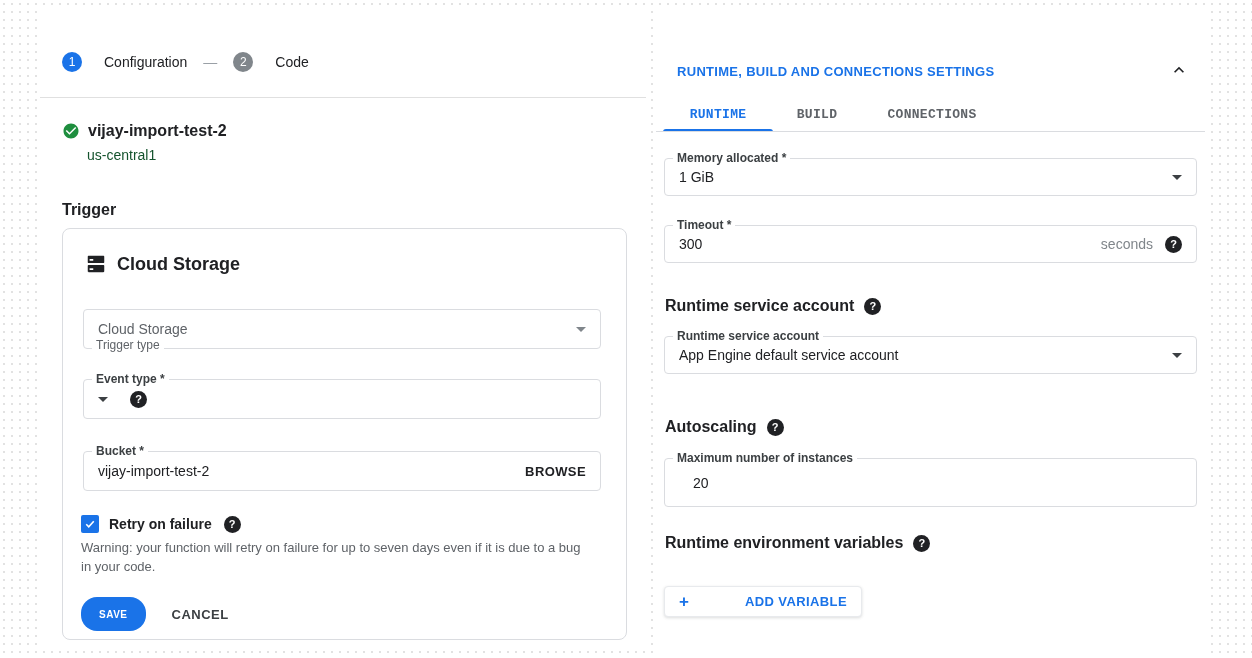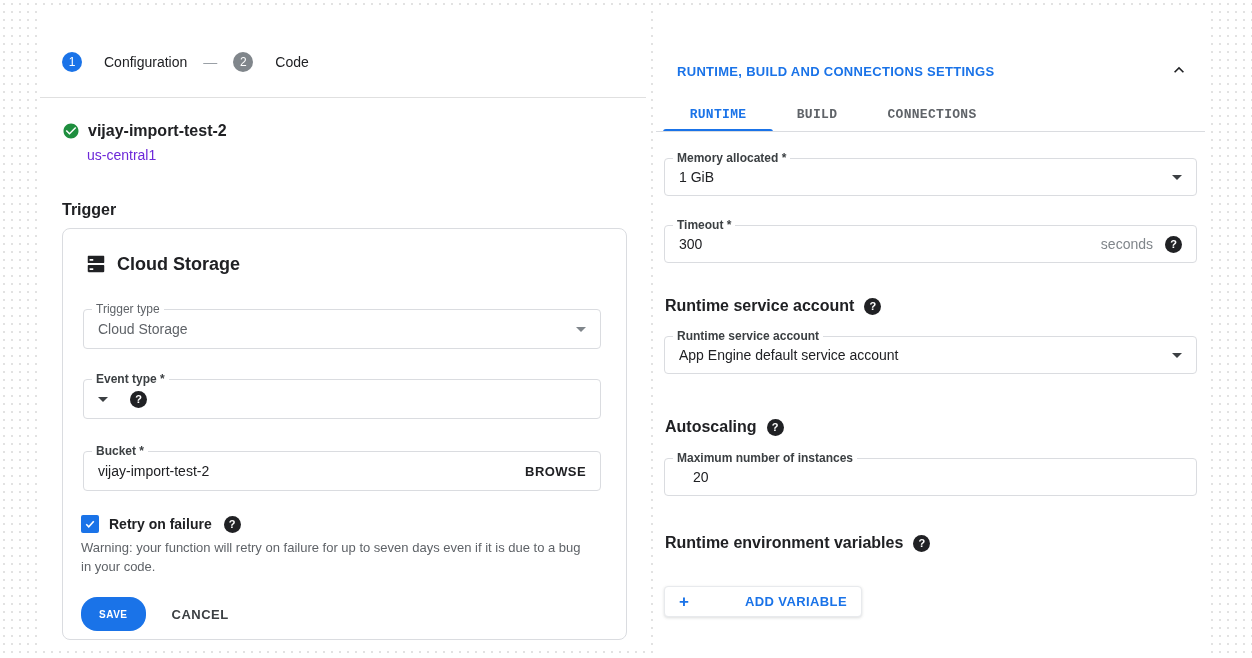--- a/index.html
+++ b/index.html
@@ -23,35 +23,35 @@
   .step-circle.active { background:#1a73e8; }
   .step-circle.inactive { background:#80868b; }
   .step-label { font-size:14px; color:#202124; margin-left:22px; }
   .step-sep { color:#9aa0a6; font-size:14px; margin:0 16px; }
 
   .top-divider { position:absolute; left:0; right:0; top:87px; border-bottom:1px solid #e0e0e0; }
 
   .function-row { position:absolute; left:22px; top:112px; display:flex; align-items:center; }
   .check-icon { width:18px; height:18px; flex:0 0 auto; }
   .function-name { font-size:16px; font-weight:700; margin-left:8px; color:#202124; }
-  .function-region { position:absolute; left:47px; top:137px; font-size:14px; color:#6d28d9; }
+  .function-region { position:absolute; left:47px; top:137px; font-size:14px; color:#14532d; }
 
   .section-heading-left { position:absolute; left:22px; top:191px; font-size:16px; font-weight:700; color:#202124; }
 
   .trigger-card { position:absolute; left:22px; top:218px; width:565px; height:412px;
     border:1px solid #dadce0; border-radius:8px; background:#fff; }
   .card-title-row { position:absolute; left:22px; top:24px; display:flex; align-items:center; }
   .storage-icon { width:22px; height:22px; }
   .card-title { font-size:18px; font-weight:700; margin-left:10px; color:#202124; }
 
   .field { position:absolute; height:40px; border:1px solid #dadce0; border-radius:4px;
     background:#fff; display:flex; align-items:center; padding:0 14px; }
   .field-label { position:absolute; top:-8px; left:8px; background:#fff; padding:0 4px;
     font-size:12px; font-weight:700; color:#3c4043; white-space:nowrap; }
-  .field-label.muted { color:#5f6368; font-weight:400; }
+  .field-label.muted { color:#5f6368; font-weight:400;margin-top:36px; }
   .field-value { font-size:14px; color:#202124; flex:1; border:none; outline:none;
     font-family:"Liberation Sans", sans-serif; background:transparent; min-width:0; }
   .field-value.disabled { color:#5f6368; }
   .dd-arrow { width:0; height:0; border-left:5px solid transparent; border-right:5px solid transparent;
     border-top:5px solid #3c4043; flex:0 0 auto; }
   .dd-arrow.muted { border-top-color:#80868b; }
   .help-icon { width:17px; height:17px; border-radius:50%; background:#202124; color:#fff;
     font-size:11px; font-weight:700; display:flex; align-items:center; justify-content:center; flex:0 0 auto; }
   .suffix { font-size:14px; color:#80868b; margin-right:12px; }
   .browse-btn { font-size:13px; font-weight:700; letter-spacing:.4px; color:#202124; cursor:pointer; }
@@ -84,21 +84,21 @@
   .tab { height:36px; display:flex; align-items:center; justify-content:center;
     font-size:13px; font-weight:700; letter-spacing:.3px; color:#5f6368; cursor:pointer; position:relative; }
   .tab.active { color:#1a73e8; }
   .tab.active::after { content:""; position:absolute; left:0; right:0; bottom:0; height:3px;
     background:#1a73e8; border-radius:3px 3px 0 0; }
   .tab-divider { position:absolute; left:0; right:0; top:121px; border-bottom:1px solid #dadce0; }
 
   .f-memory  { left:8px; right:8px; top:148px; height:38px; }
   .f-timeout { left:8px; right:8px; top:215px; height:38px; }
   .f-sa      { left:8px; right:8px; top:326px; height:38px; }
-  .f-max     { left:8px; right:8px; top:448px; height:38px;padding-left:28px; }
+  .f-max     { left:8px; right:8px; top:448px; height:49px;padding-left:28px; }
 
   .rp-heading { position:absolute; left:9px; display:flex; align-items:center;
     font-size:16px; font-weight:700; color:#202124; }
   .rp-heading .help-icon { margin-left:10px; }
   .h-sa  { top:287px; }
   .h-as  { top:408px; }
   .h-env { top:524px; }
 
   .add-var-btn { position:absolute; left:8px; top:576px; height:31px; background:#fff;
     border:1px solid #e8eaed; border-radius:4px; box-shadow:0 1px 3px rgba(60,64,67,.18);

